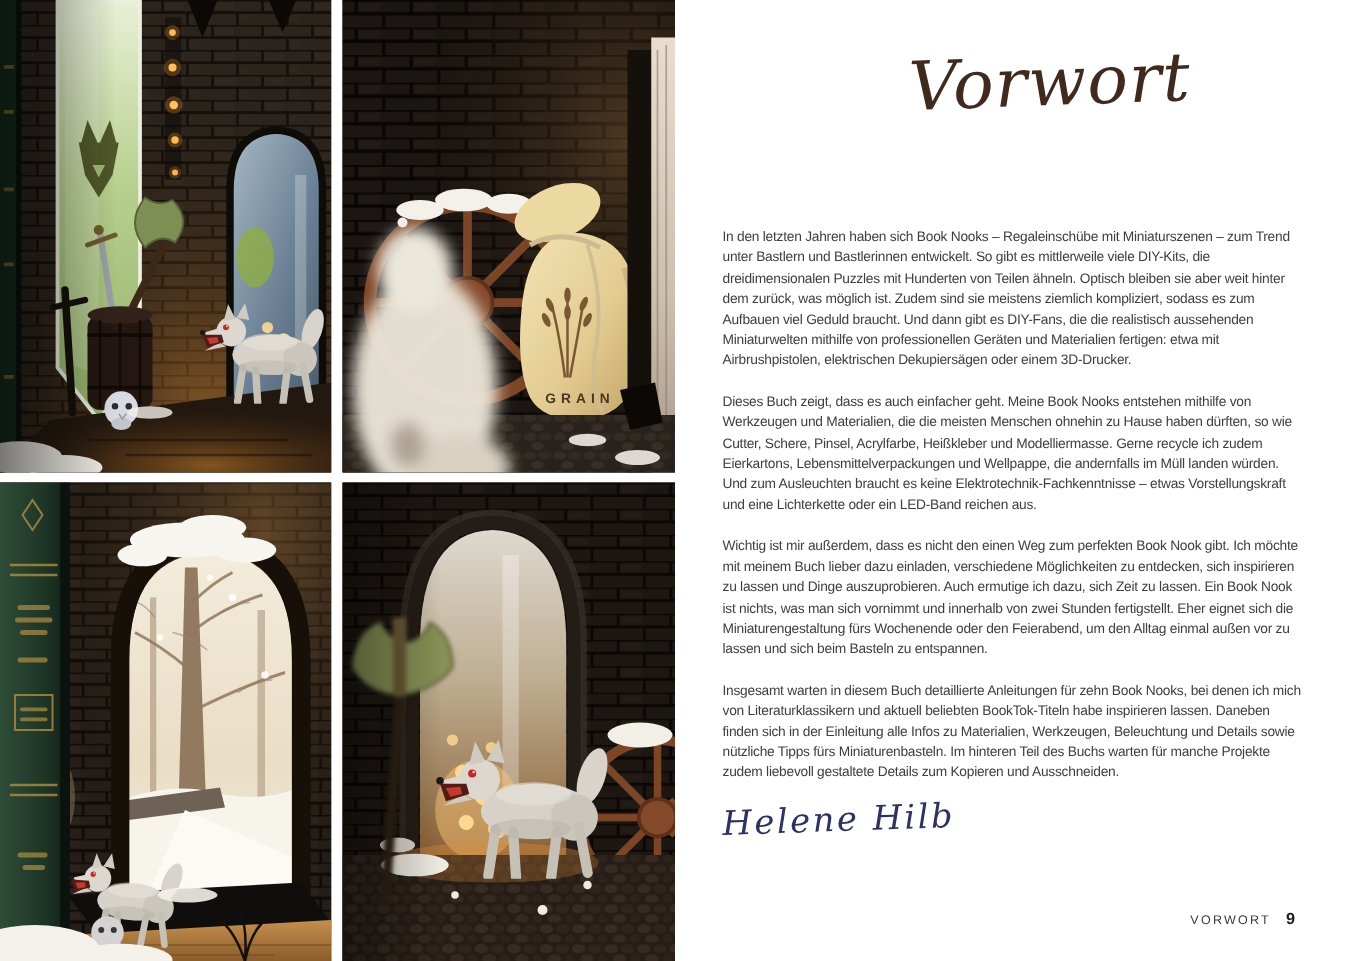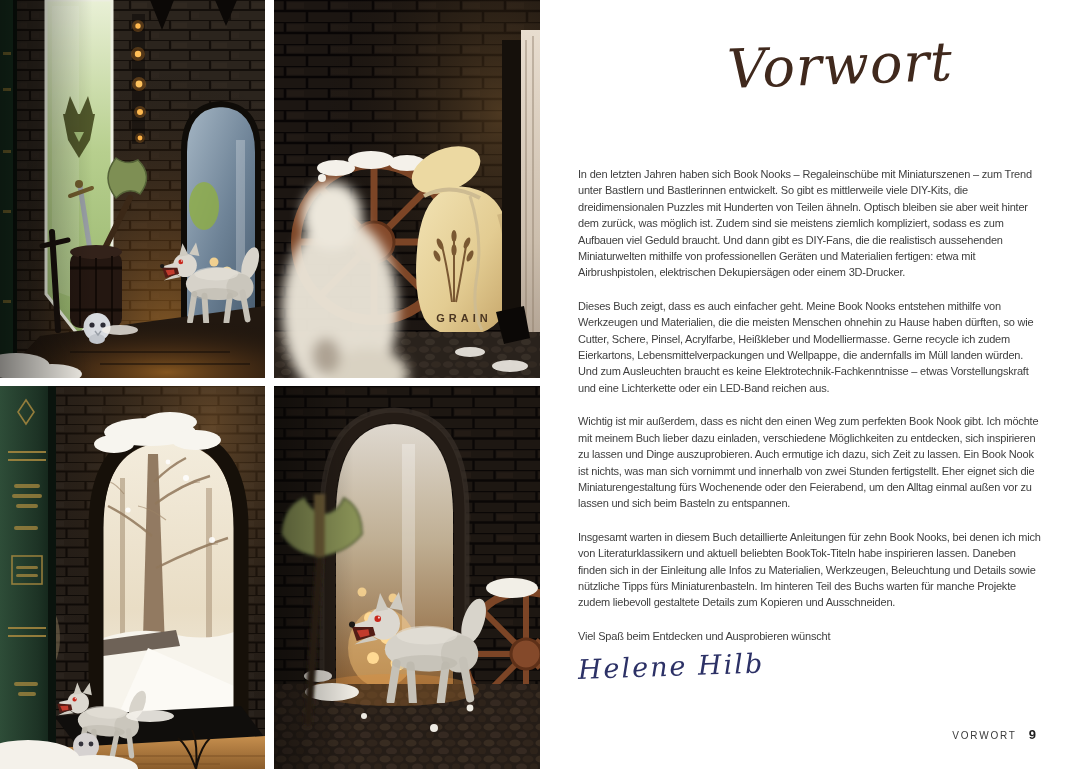--- a/index.html
+++ b/index.html
@@ -16,21 +16,21 @@
   .vorwort-title {
     position:absolute; top:36px; left:130px; width:340px; text-align:center;
     font-family:"DejaVu Serif", serif; font-style:italic; font-weight:500;
     font-size:54px; line-height:1.1; color:#40291d; transform:rotate(-2deg);
     letter-spacing:1px;
   }
   .section-heading {
     position:absolute; top:156px; left:38px; width:464px;
     font-size:12.5px; font-weight:bold; letter-spacing:0.3px; color:#a84a36;
   }
-  .body-copy { position:absolute; top:166px; left:38px; width:464px; }
+  .body-copy { position:absolute; top:182px; left:38px; width:464px; }
   .body-copy p {
     margin:0 0 17px 0; font-size:11px; line-height:16.4px;
     letter-spacing:-0.2px; color:#3e3e3e; text-align:left;
   }
   .closing-line { margin-bottom:6px !important; }
   .signature {
     margin-top:10px; font-family:"DejaVu Serif", serif; font-style:italic;
     font-size:27px; color:#2c3166; transform:rotate(-2deg);
     transform-origin:left center; letter-spacing:2px;
   }
@@ -438,21 +438,20 @@
     </svg>
   </div>
 
   <div class="right-page">
     <div class="vorwort-title">Vorwort</div>
     <div class="body-copy">
       <p>In den letzten Jahren haben sich Book Nooks – Regaleinschübe mit Miniaturszenen – zum Trend unter Bastlern und Bastlerinnen entwickelt. So gibt es mittlerweile viele DIY-Kits, die dreidimensionalen Puzzles mit Hunderten von Teilen ähneln. Optisch bleiben sie aber weit hinter dem zurück, was möglich ist. Zudem sind sie meistens ziemlich kompliziert, sodass es zum Aufbauen viel Geduld braucht. Und dann gibt es DIY-Fans, die die realistisch aussehenden Miniaturwelten mithilfe von professionellen Geräten und Materialien fertigen: etwa mit Airbrushpistolen, elektrischen Dekupiersägen oder einem 3D-Drucker.</p>
       <p>Dieses Buch zeigt, dass es auch einfacher geht. Meine Book Nooks entstehen mithilfe von Werkzeugen und Materialien, die die meisten Menschen ohnehin zu Hause haben dürften, so wie Cutter, Schere, Pinsel, Acrylfarbe, Heißkleber und Modelliermasse. Gerne recycle ich zudem Eierkartons, Lebensmittelverpackungen und Wellpappe, die andernfalls im Müll landen würden. Und zum Ausleuchten braucht es keine Elektrotechnik-Fachkenntnisse – etwas Vorstellungskraft und eine Lichterkette oder ein LED-Band reichen aus.</p>
       <p>Wichtig ist mir außerdem, dass es nicht den einen Weg zum perfekten Book Nook gibt. Ich möchte mit meinem Buch lieber dazu einladen, verschiedene Möglichkeiten zu entdecken, sich inspirieren zu lassen und Dinge auszuprobieren. Auch ermutige ich dazu, sich Zeit zu lassen. Ein Book Nook ist nichts, was man sich vornimmt und innerhalb von zwei Stunden fertigstellt. Eher eignet sich die Miniaturengestaltung fürs Wochenende oder den Feierabend, um den Alltag einmal außen vor zu lassen und sich beim Basteln zu entspannen.</p>
       <p>Insgesamt warten in diesem Buch detaillierte Anleitungen für zehn Book Nooks, bei denen ich mich von Literaturklassikern und aktuell beliebten BookTok-Titeln habe inspirieren lassen. Daneben finden sich in der Einleitung alle Infos zu Materialien, Werkzeugen, Beleuchtung und Details sowie nützliche Tipps fürs Miniaturenbasteln. Im hinteren Teil des Buchs warten für manche Projekte zudem liebevoll gestaltete Details zum Kopieren und Ausschneiden.</p>
-      <p class="closing-line">Viel Spaß beim Entdecken und Ausprobieren wünscht</p>
       <div class="signature">Helene Hilb</div>
     </div>
     <div class="footer">
       <span class="footer-label">VORWORT</span>
       <span class="footer-num">9</span>
     </div>
   </div>
 </div>
 
 </body></html>

